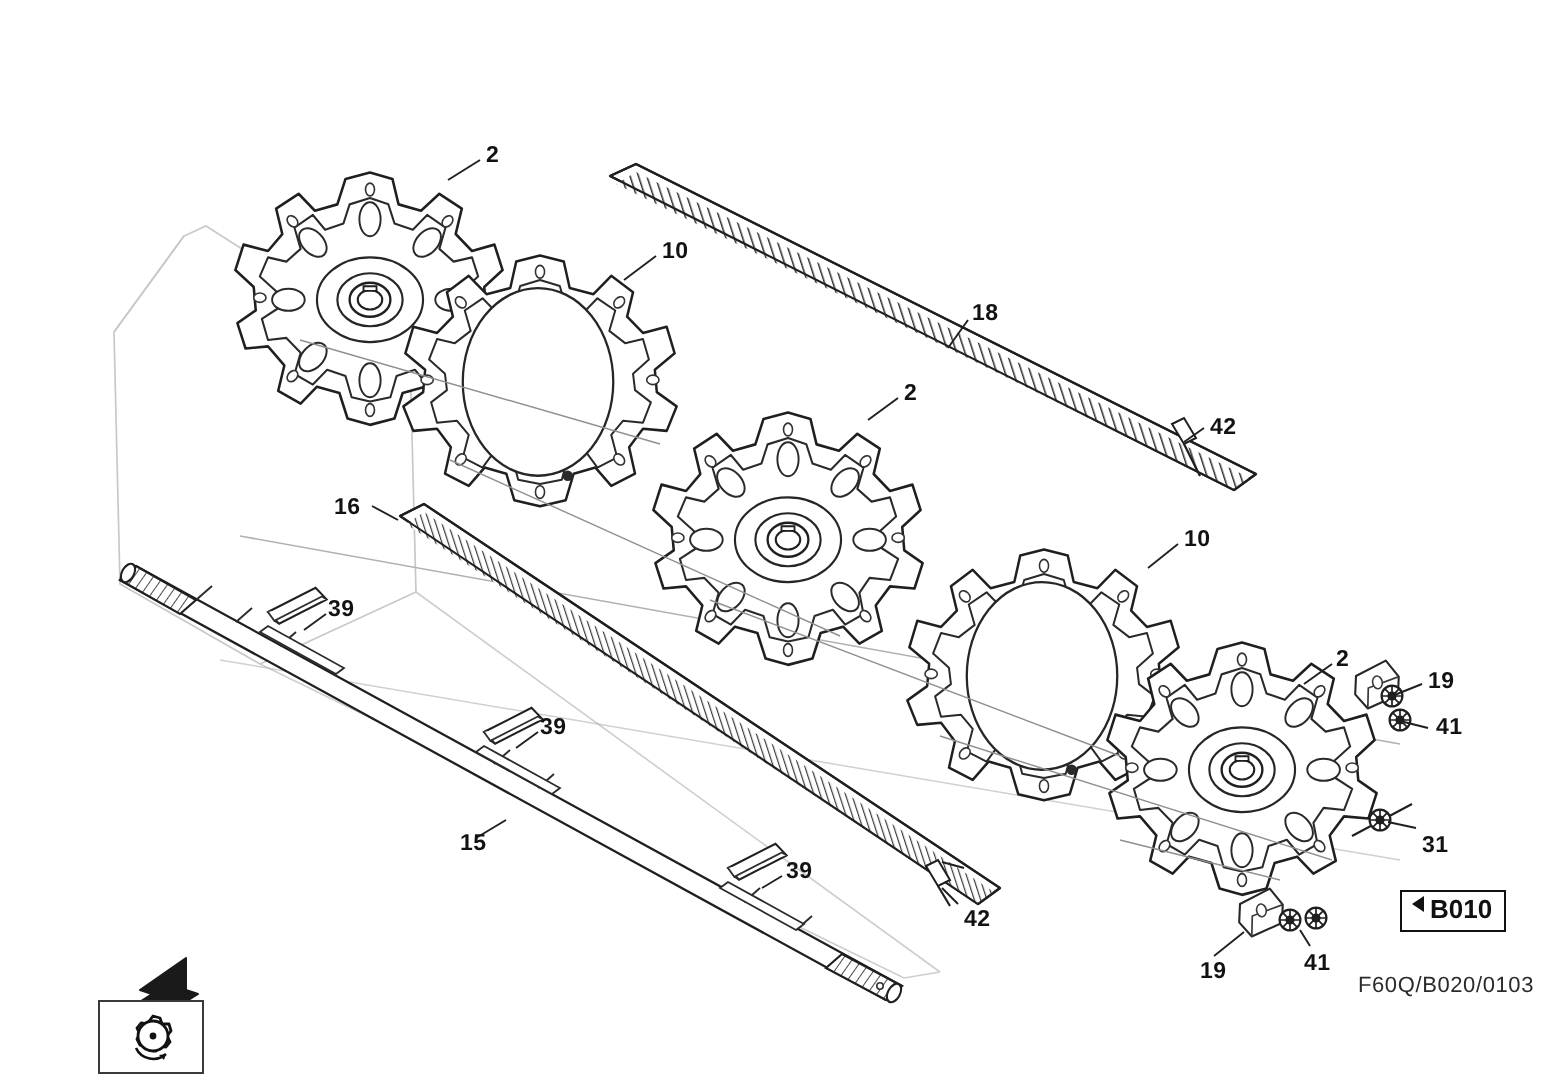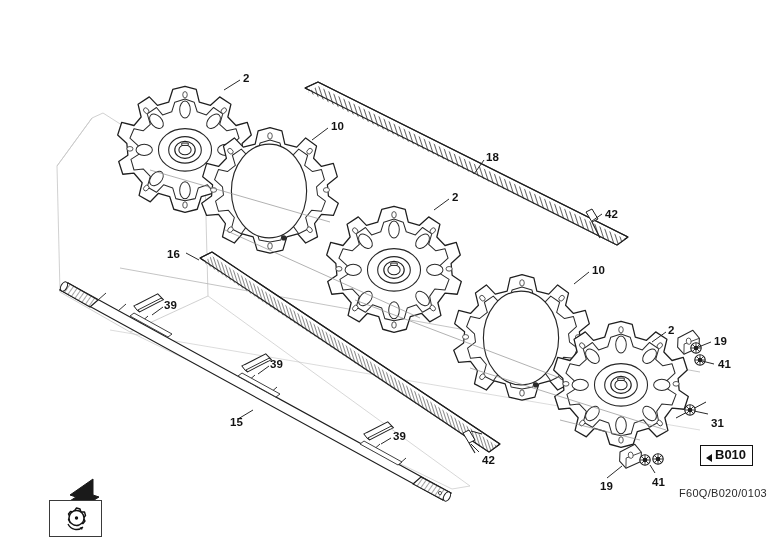--- a/index.html
+++ b/index.html
@@ -28,21 +28,21 @@
     position:absolute;
     border:1.4px solid #111;
     background:#fff;
     padding:2px 6px 3px 5px;
     font-family:"Liberation Sans", sans-serif;
     font-size:13px;
     font-weight:700;
     color:#111;
     line-height:1.05;
     white-space:nowrap;
-    display:flex;align-items:flex-end;gap:3px;
+    display:flex;align-items:flex-start;gap:3px;
   }
   .refbox .tri{
     width:0;height:0;
     border-top:4.5px solid transparent;
     border-bottom:4.5px solid transparent;
     border-right:6px solid #111;
     display:inline-block;
   }
 
   .sheetcode{

